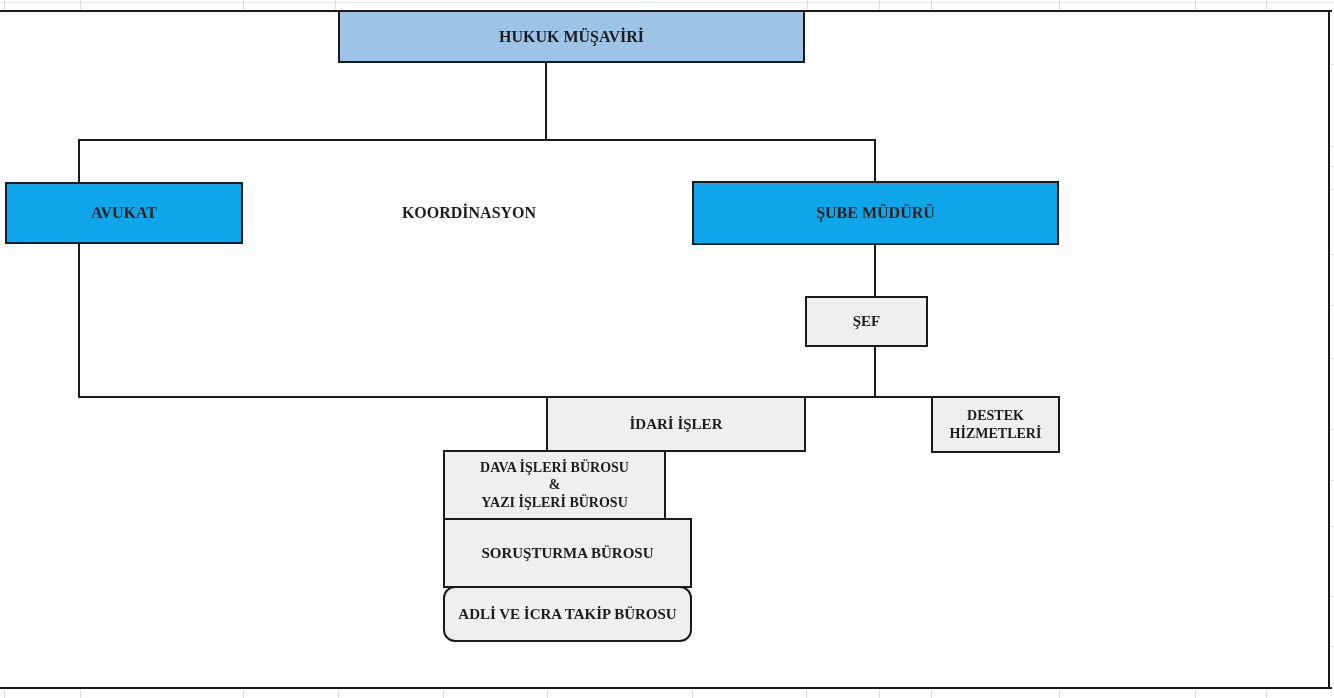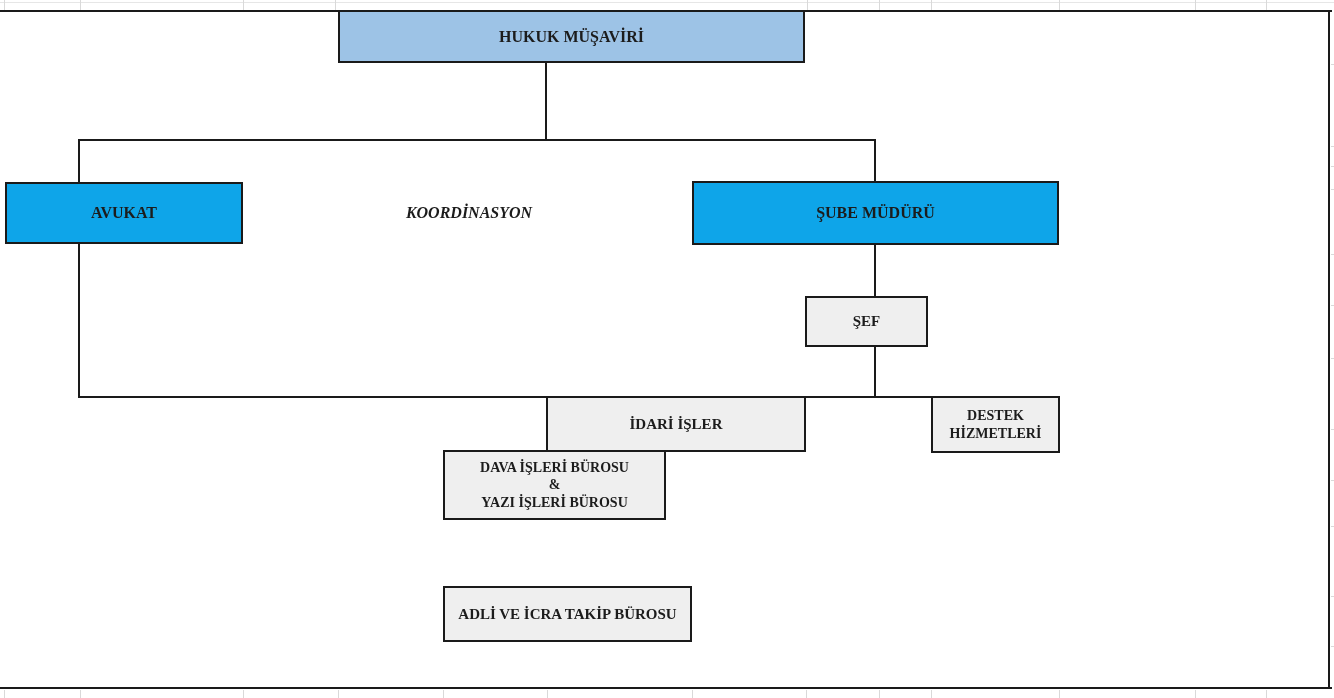--- a/index.html
+++ b/index.html
@@ -45,21 +45,21 @@
   <div class="conn" style="left:78px;top:396px;width:855px;height:2px;"></div>
 
   <div class="node fill-blue f16" style="left:338px;top:10px;width:467px;height:53px;">
     <span>HUKUK MÜŞAVİRİ</span>
   </div>
 
   <div class="node fill-lightblue f16" style="left:5px;top:182px;width:238px;height:62px;">
     <span>AVUKAT</span>
   </div>
 
-  <div class="free-label f16" style="left:344px;top:204px;width:250px;font-style:italic;">KOORDİNASYON</div>
+  <div class="free-label f16" style="left:344px;top:204px;width:250px;">KOORDİNASYON</div>
 
   <div class="node fill-lightblue f16" style="left:692px;top:181px;width:367px;height:64px;">
     <span>ŞUBE MÜDÜRÜ</span>
   </div>
 
   <div class="node fill-gray f15" style="left:805px;top:296px;width:123px;height:51px;">
     <span>ŞEF</span>
   </div>
 
   <div class="node fill-gray f15" style="left:546px;top:396px;width:260px;height:56px;">
@@ -70,22 +70,25 @@
     <span>DESTEK</span>
     <span>HİZMETLERİ</span>
   </div>
 
   <div class="node fill-gray f14" style="left:443px;top:450px;width:223px;height:70px;">
     <span>DAVA İŞLERİ BÜROSU</span>
     <span>&amp;</span>
     <span>YAZI İŞLERİ BÜROSU</span>
   </div>
 
+  <div class="node fill-gray f15" style="left:443px;top:518px;width:249px;height:70px;">
+    <span>SORUŞTURMA BÜROSU</span>
+  </div>
 
-  <div class="node fill-gray f15" style="left:443px;top:586px;width:249px;height:56px;">
+  <div class="node fill-gray f15" style="left:443px;top:586px;width:249px;height:56px;border-radius:12px;">
     <span>ADLİ VE İCRA TAKİP BÜROSU</span>
   </div>
 
 
 <div class="gridline-faint" style="left: 0px; top: 2px; width: 1334px; height: 1px;"></div>
     <div class="gridline" style="left: 4px; top: 0px; width: 1px; height: 10px;"></div>
     <div class="gridline" style="left: 80px; top: 0px; width: 1px; height: 10px;"></div>
     <div class="gridline" style="left: 243px; top: 0px; width: 1px; height: 10px;"></div>
     <div class="gridline" style="left: 335px; top: 0px; width: 1px; height: 10px;"></div>
     <div class="gridline" style="left: 807px; top: 0px; width: 1px; height: 10px;"></div>

